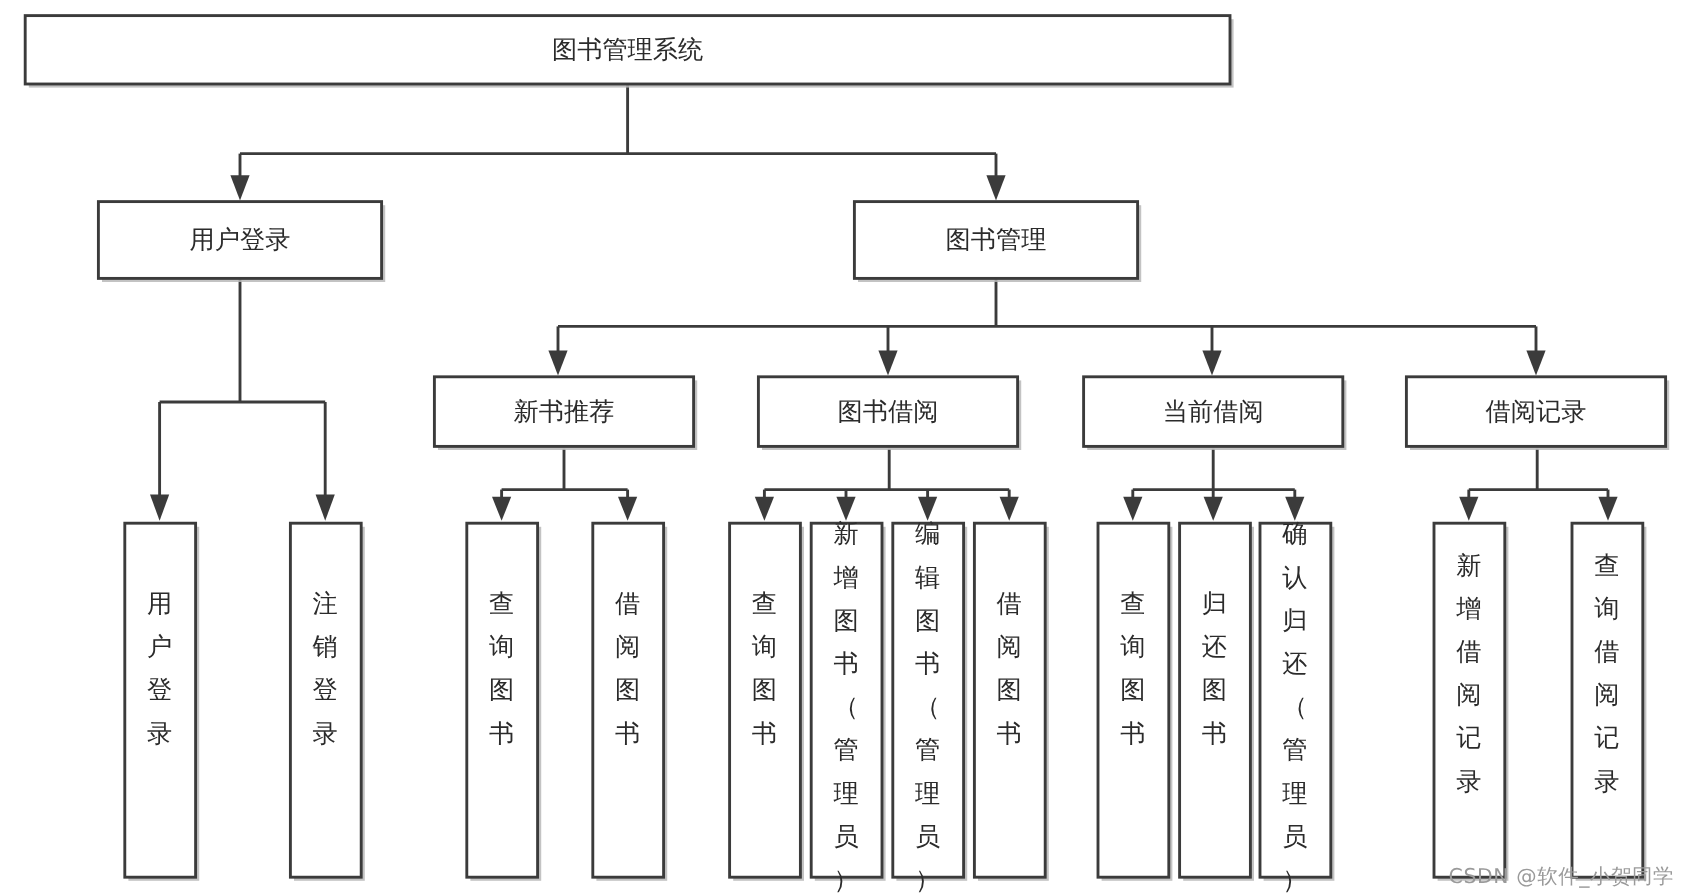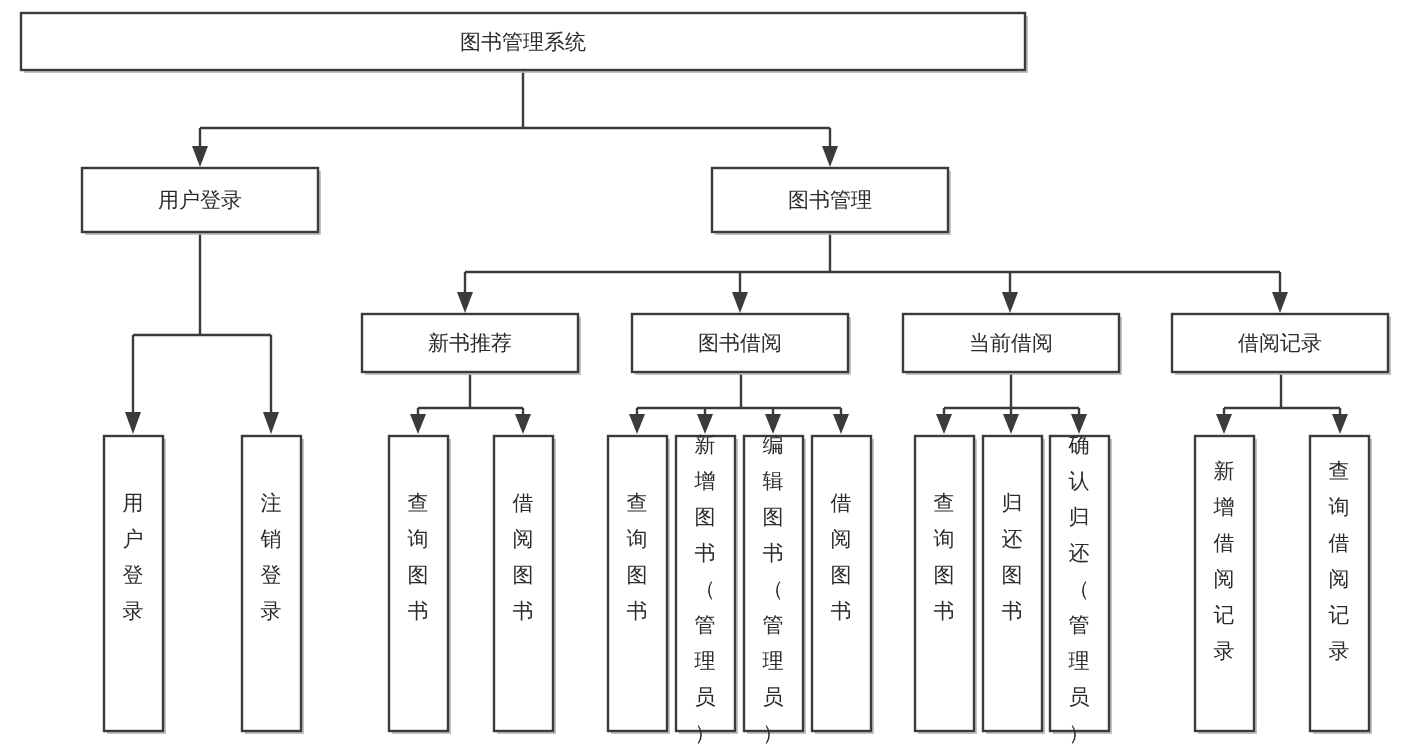--- a/index.html
+++ b/index.html
@@ -259,13 +259,14 @@
       <rect class="node-box" x="1195" y="436" width="59" height="295"></rect>
       <text class="node-label-vert" x="1224" y="478"><tspan x="1224" y="478">新</tspan><tspan x="1224" y="514">增</tspan><tspan x="1224" y="550">借</tspan><tspan x="1224" y="586">阅</tspan><tspan x="1224" y="622">记</tspan><tspan x="1224" y="658">录</tspan></text>
     </g>
     <g>
       <rect class="node-shadow" x="1313" y="439" width="59" height="295"></rect>
       <rect class="node-box" x="1310" y="436" width="59" height="295"></rect>
       <text class="node-label-vert" x="1339" y="478"><tspan x="1339" y="478">查</tspan><tspan x="1339" y="514">询</tspan><tspan x="1339" y="550">借</tspan><tspan x="1339" y="586">阅</tspan><tspan x="1339" y="622">记</tspan><tspan x="1339" y="658">录</tspan></text>
     </g>
   </svg>
 
+  <div class="watermark">CSDN @软件_小贺同学</div>
 </div>
 
 </body></html>

